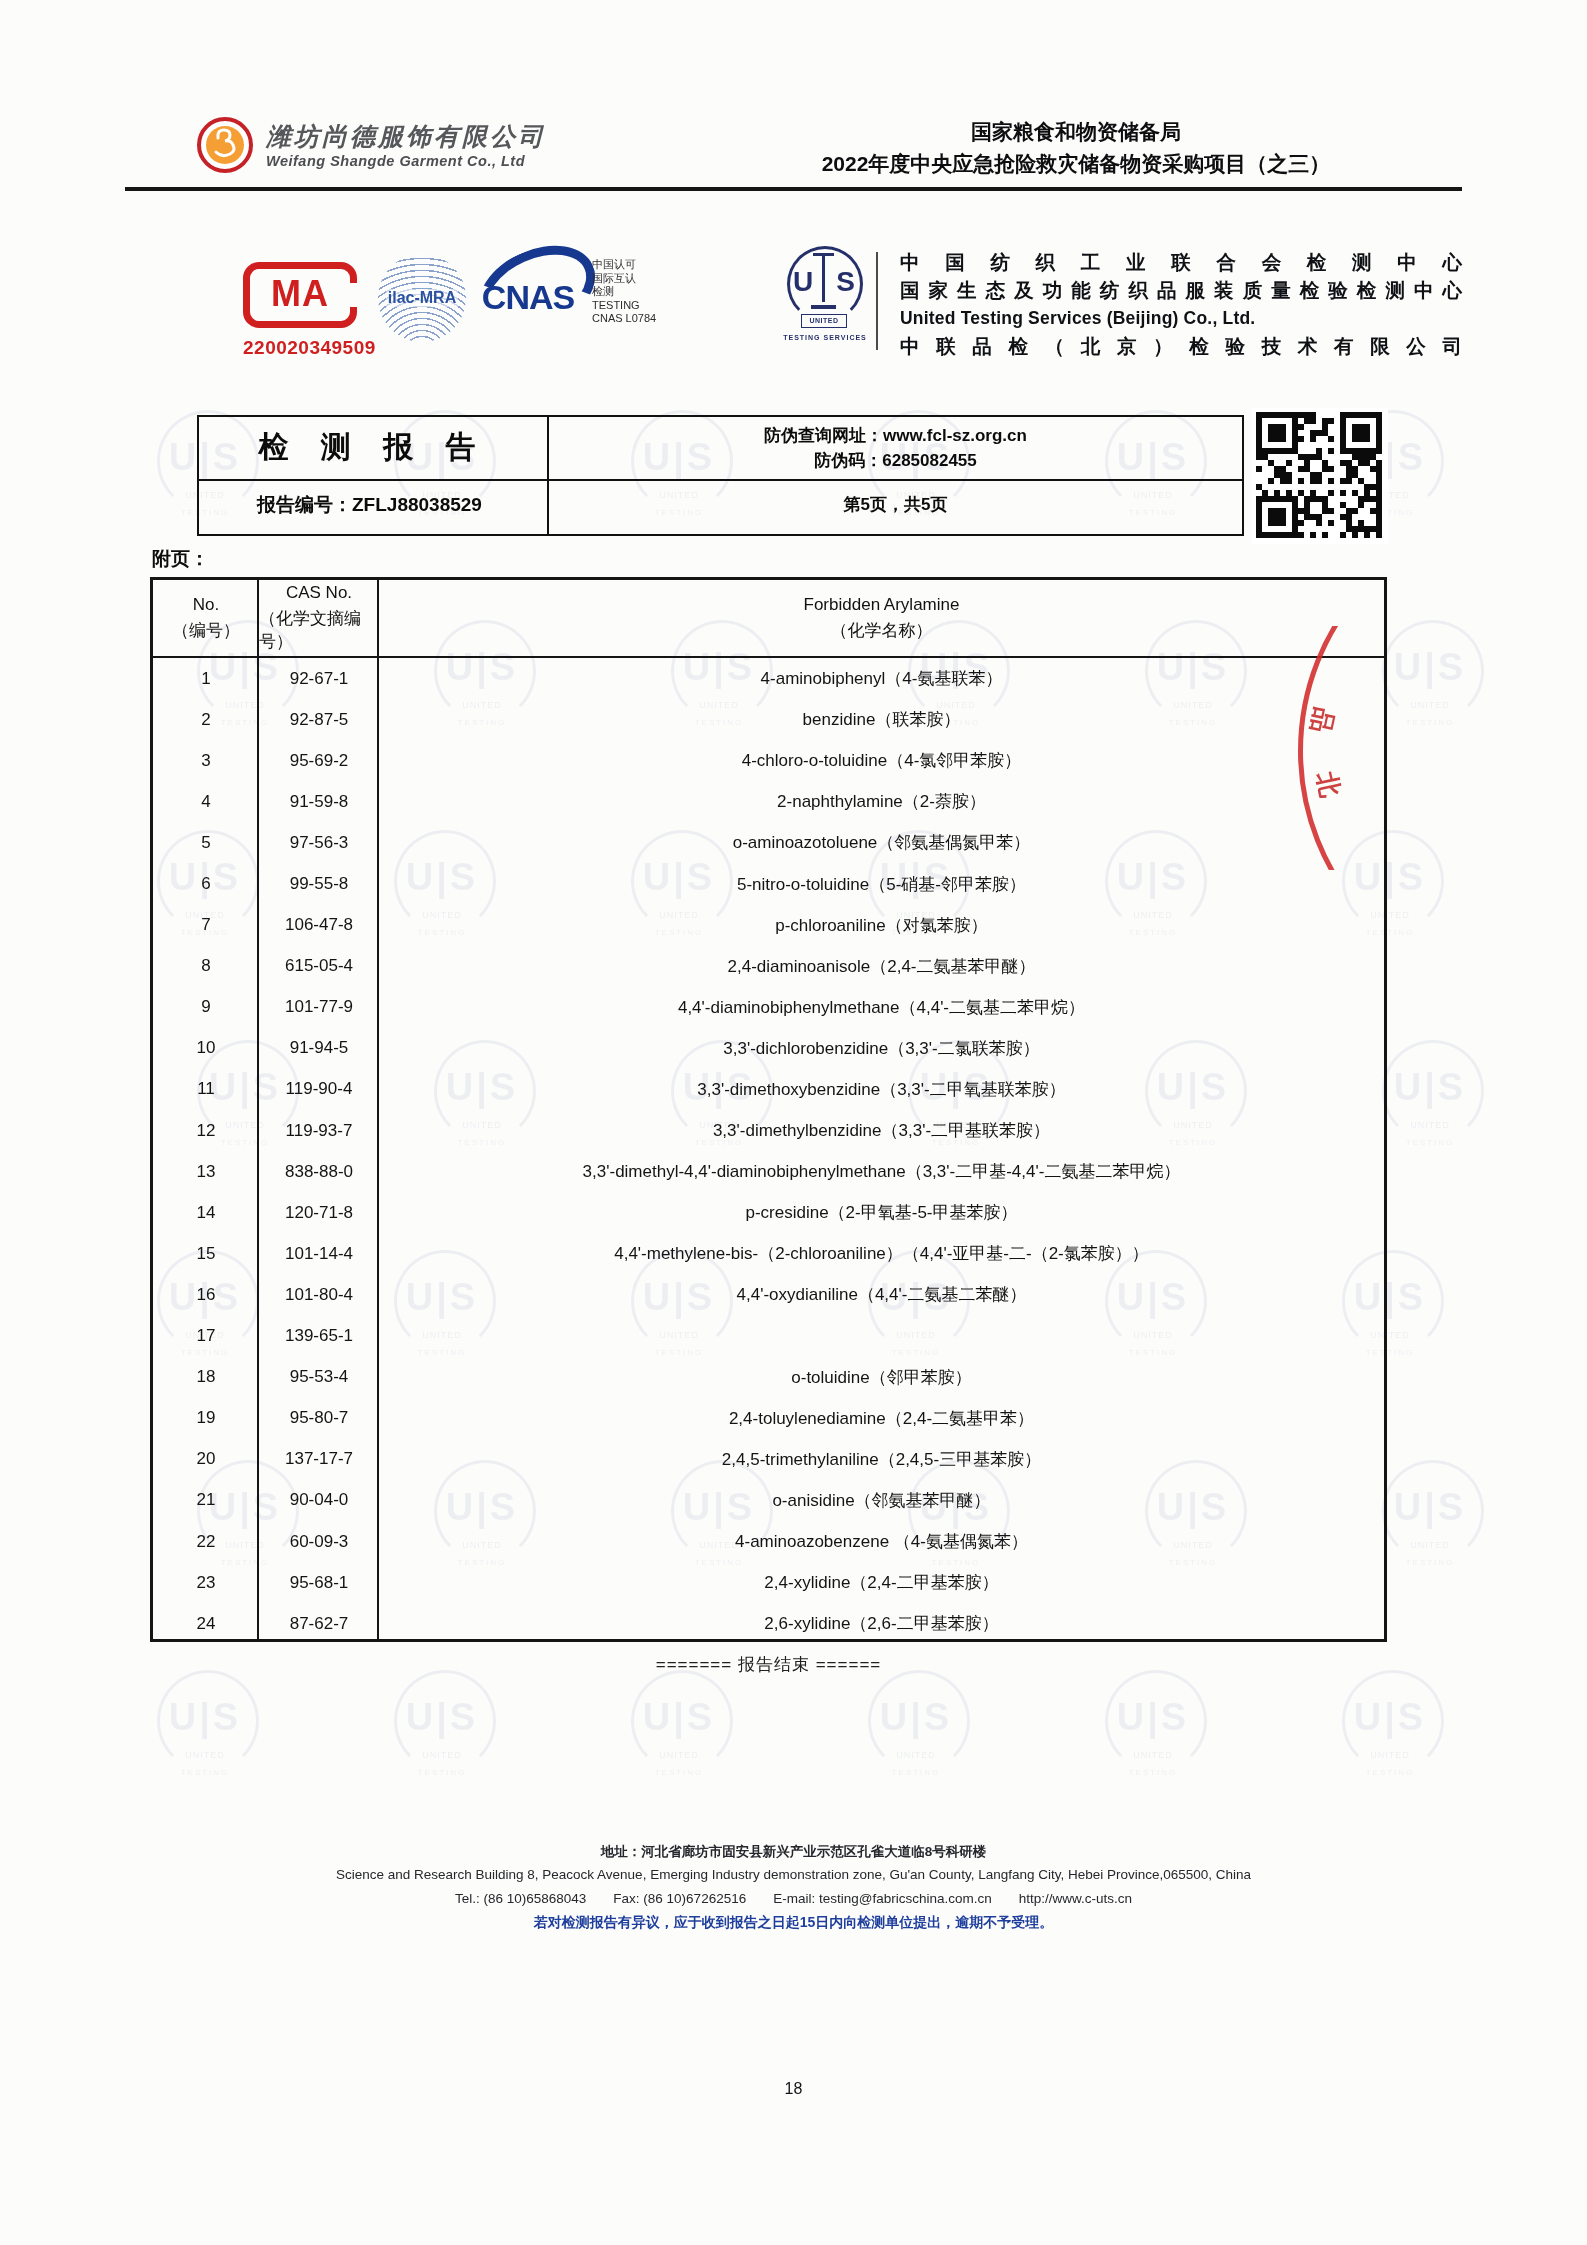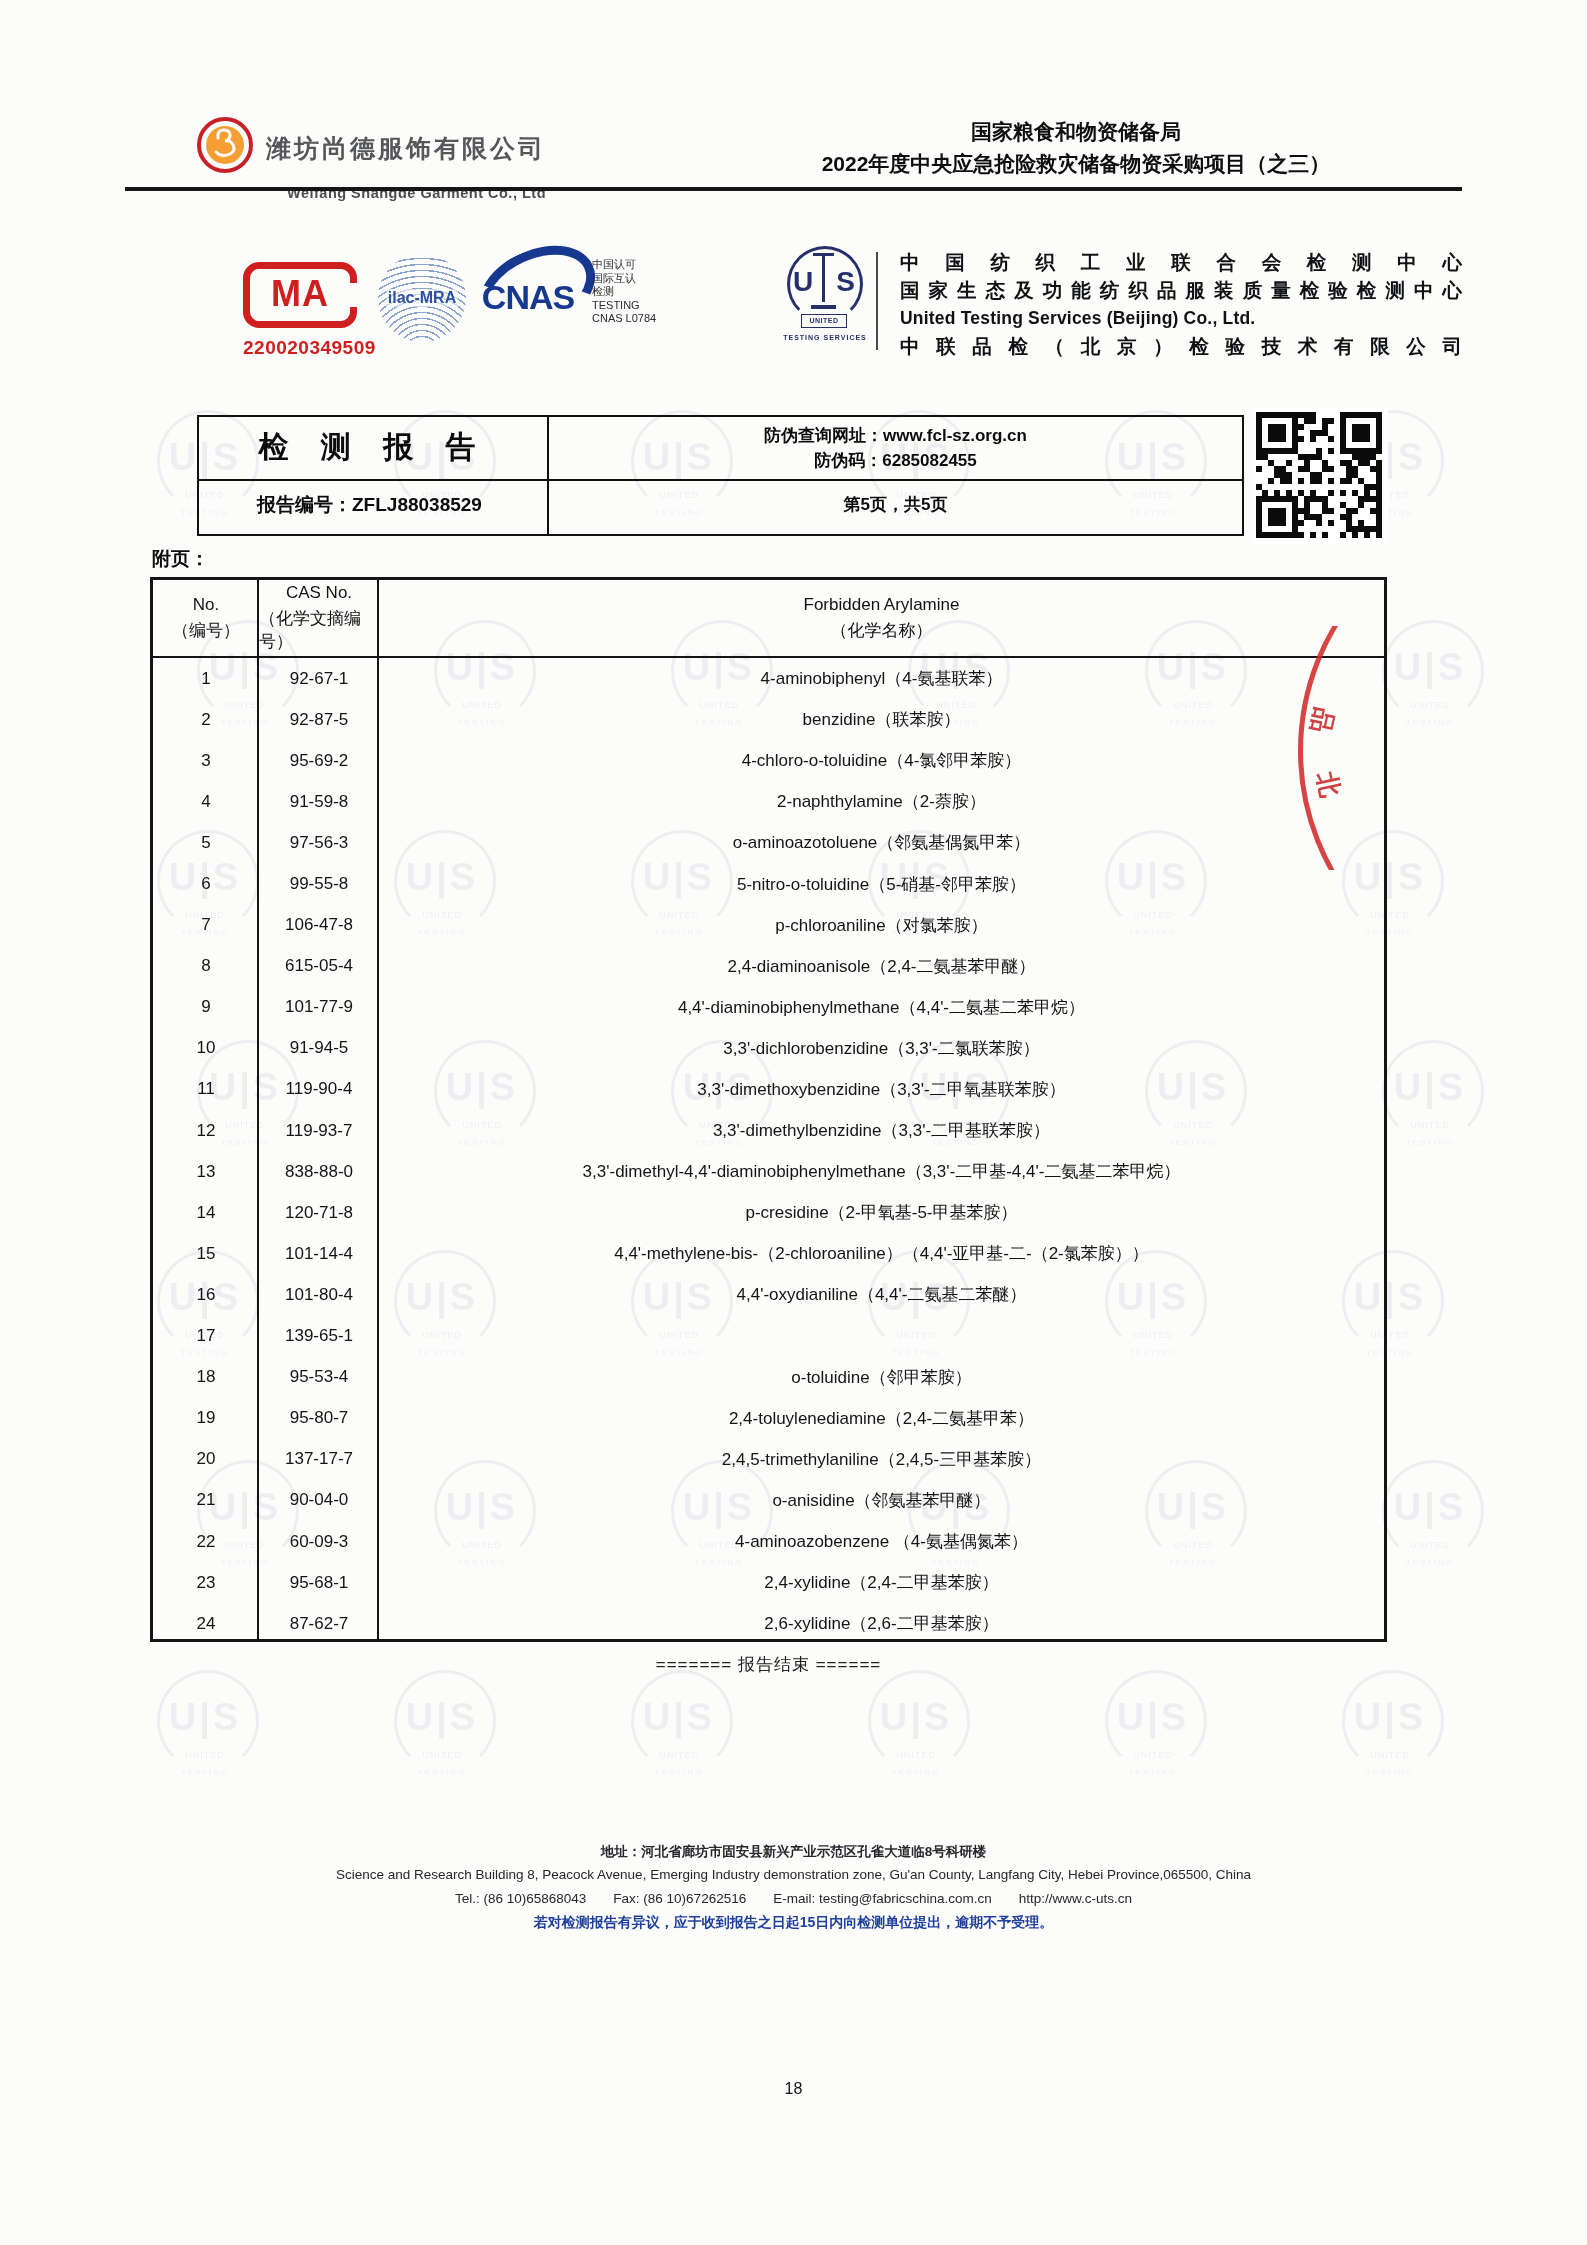--- a/index.html
+++ b/index.html
@@ -10,23 +10,23 @@
   
   .wm{position:absolute;width:110px;height:122px;color:#8d99b5;opacity:.13;pointer-events:none;}
   .wm-ring{position:absolute;left:7px;top:0;width:96px;height:96px;border:3px solid currentColor;
            border-radius:50%;border-bottom-color:transparent;}
   .wm-us{position:absolute;top:26px;width:100%;text-align:center;font-size:38px;font-weight:bold;letter-spacing:3px;}
   .wm-tag{position:absolute;top:80px;width:100%;text-align:center;font-size:9px;letter-spacing:1px;}
   .wm-tag2{position:absolute;top:98px;width:100%;text-align:center;font-size:8px;letter-spacing:2px;}
 
   
   .seal-logo{left:196px;top:116px;}
-  .company{left:266px;top:132px;}
+  .company{left:266px;top:120px;font-style:italic;}
   .company-cn{font-size:25px;font-weight:bold;color:#56575b;letter-spacing:3px;}
-  .company-en{font-size:14.5px;font-weight:600;color:#4d4e52;margin-top:20px;letter-spacing:.5px;text-align:right;}
+  .company-en{font-size:14.5px;font-weight:600;color:#4d4e52;margin-top:0;letter-spacing:.5px;}
   .head-right{left:690px;top:116px;width:772px;text-align:right;font-weight:bold;color:#0e0e10;}
   .head-right div{font-size:21px;line-height:32px;text-align:center;}
   .head-rule{left:125px;top:187px;width:1337px;height:4px;background:#161616;}
 
   
   .cma{left:243px;top:262px;width:116px;}
   .cma-box{position:relative;width:100px;height:52px;border:7px solid #cf1f1f;border-radius:16px;}
   .cma-gap{position:absolute;right:-9px;top:14px;width:11px;height:24px;background:#fcfcfb;}
   .cma-ma{position:absolute;left:0;top:4px;width:100%;text-align:center;font-size:36px;font-weight:900;color:#cf1f1f;letter-spacing:1px;}
   .cma-num{margin-top:9px;text-align:center;font-size:19px;font-weight:bold;color:#cf1f1f;letter-spacing:.5px;}

